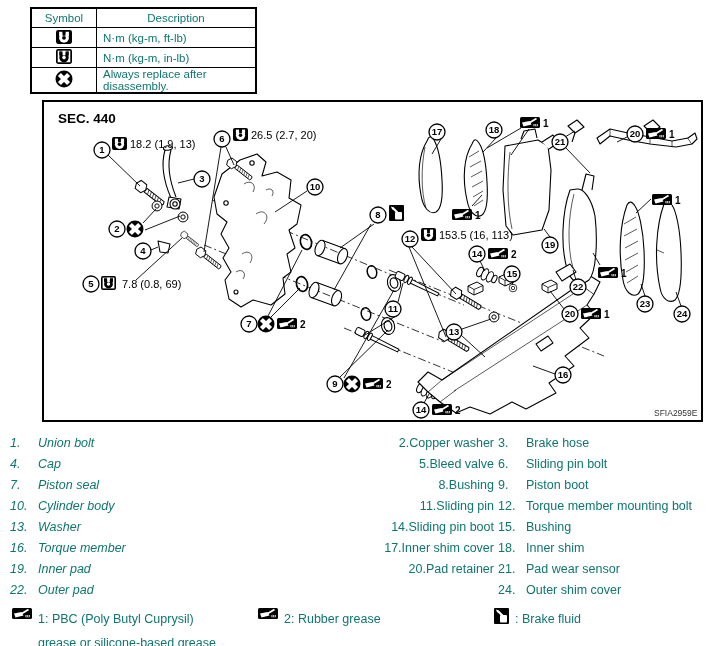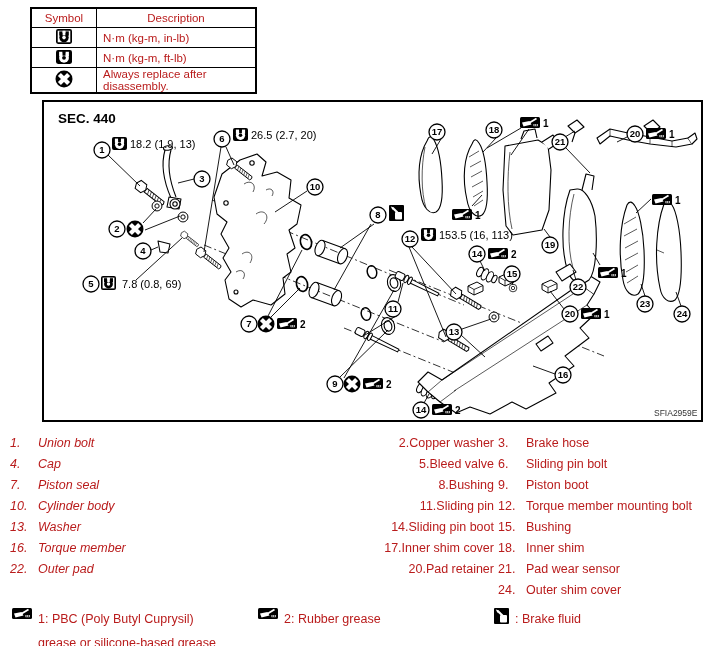--- a/index.html
+++ b/index.html
@@ -1,17 +1,17 @@
 <!DOCTYPE html>
 <html><head>
 <meta charset="utf-8">
 <style>
   html,body{margin:0;padding:0;background:#fff;}
   #page{position:relative;width:707px;height:646px;background:#fff;
-        font-family:"Liberation Sans","DejaVu Sans",sans-serif;color:#b91c1c;overflow:hidden;}
+        font-family:"Liberation Sans","DejaVu Sans",sans-serif;color:#0f766e;overflow:hidden;}
   
   #symtable{position:absolute;left:30px;top:7px;border:2px solid #000;border-collapse:collapse;}
   #symtable td,#symtable th{border:1px solid #000;font-size:11.5px;font-weight:normal;
         padding:0 6px;height:19px;text-align:center;vertical-align:middle;}
   #symtable th{height:18px;}
   .symcell{width:52px;}
   .desccell{width:146px;margin-top:7px;}
   
   #figbox{position:absolute;left:42px;top:100px;width:657px;height:318px;border:2px solid #000;}
   svg text{font-family:"Liberation Sans","DejaVu Sans",sans-serif;}
@@ -118,30 +118,30 @@
 
 <div id="page">
 
   <table id="symtable">
     <tbody>
         <tr>
       <th class="symcell">Symbol</th>
       <th class="desccell">Description</th>
     </tr>
     <tr>
+      <td><svg width="16" height="14" viewBox="0 0 15 13">
+              <use href="#torq1"></use>
+            </svg></td>
+      <td style="text-align:left">N·m (kg-m, ft-lb)</td>
+    </tr>
+    <tr>
       <td><svg width="16" height="15" viewBox="0 0 15 14">
               <use href="#torq2"></use>
             </svg></td>
       <td style="text-align:left">N·m (kg-m, in-lb)</td>
-    </tr>
-    <tr>
-      <td><svg width="16" height="14" viewBox="0 0 15 13">
-              <use href="#torq1"></use>
-            </svg></td>
-      <td style="text-align:left">N·m (kg-m, ft-lb)</td>
     </tr>
     <tr>
       <td><svg width="18" height="18" viewBox="-9 -9 18 18">
               <use href="#xmark"></use>
             </svg></td>
       <td style="text-align:left">Always replace after disassembly.</td>
     </tr>
   </tbody>
     </table>
 
@@ -440,20 +440,21 @@
   </svg>
   </div>
 
   <div id="plc1" class="plcol">
     <div class="prow"><span class="pnum">1.</span><span>Union bolt</span></div>
     <div class="prow"><span class="pnum">4.</span><span>Cap</span></div>
     <div class="prow"><span class="pnum">7.</span><span>Piston seal</span></div>
     <div class="prow"><span class="pnum">10.</span><span>Cylinder body</span></div>
     <div class="prow"><span class="pnum">13.</span><span>Washer</span></div>
     <div class="prow"><span class="pnum">16.</span><span>Torque member</span></div>
+    <div class="prow"><span class="pnum">19.</span><span>Inner pad</span></div>
     <div class="prow"><span class="pnum">22.</span><span>Outer pad</span></div>
   </div>
   <div id="plc2" class="plcol">
     <div class="prow"><span class="pnum">2.</span><span>Copper washer</span></div>
     <div class="prow"><span class="pnum">5.</span><span>Bleed valve</span></div>
     <div class="prow"><span class="pnum">8.</span><span>Bushing</span></div>
     <div class="prow"><span class="pnum">11.</span><span>Sliding pin</span></div>
     <div class="prow"><span class="pnum">14.</span><span>Sliding pin boot</span></div>
     <div class="prow"><span class="pnum">17.</span><span>Inner shim cover</span></div>
     <div class="prow"><span class="pnum">20.</span><span>Pad retainer</span></div>

